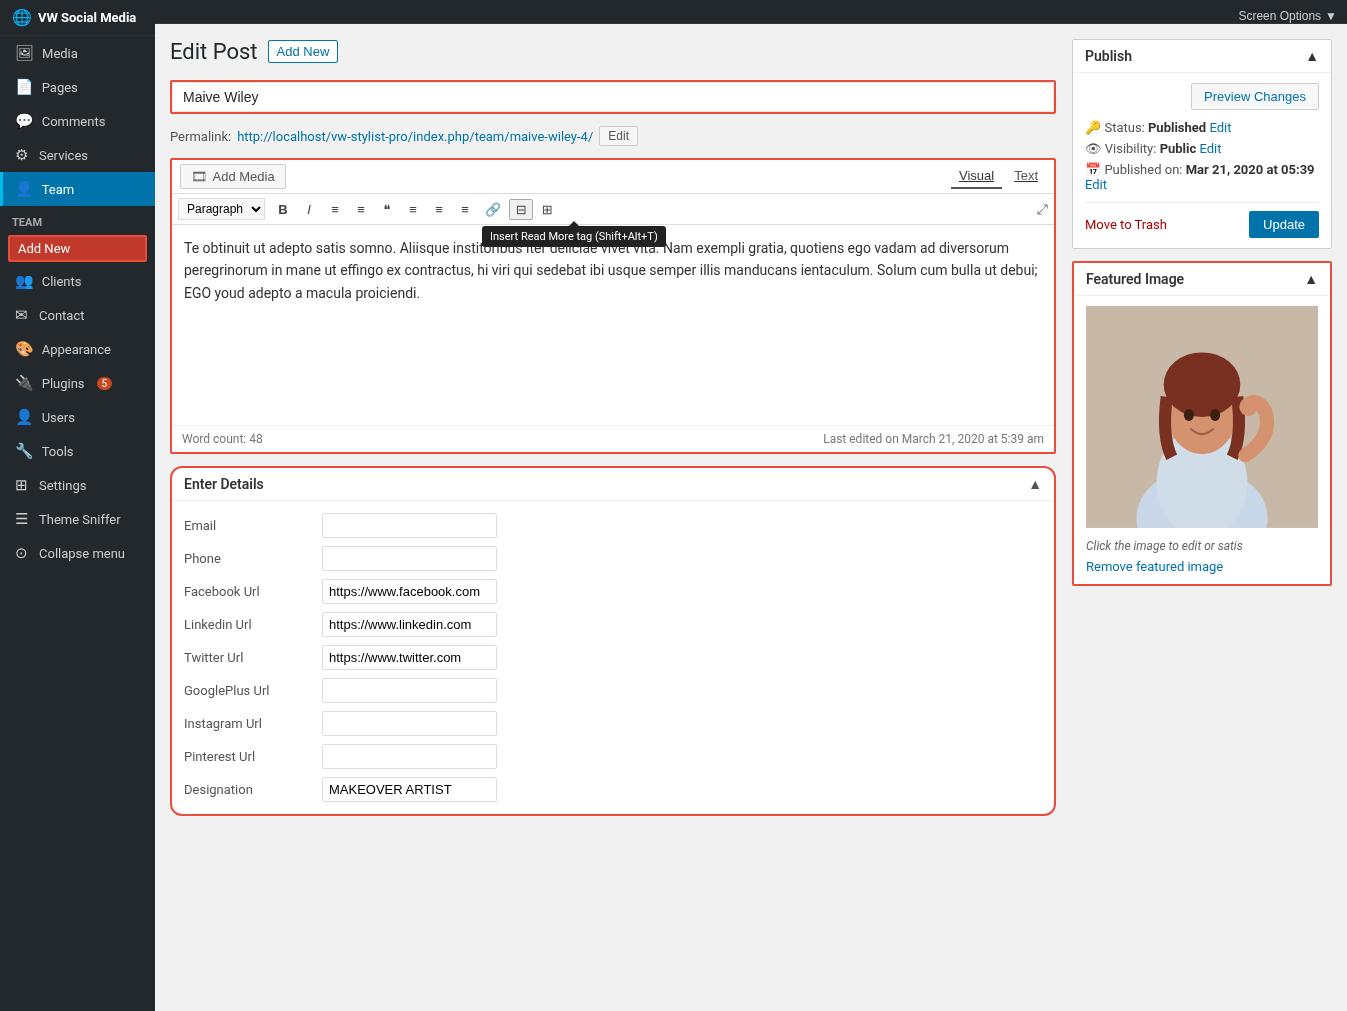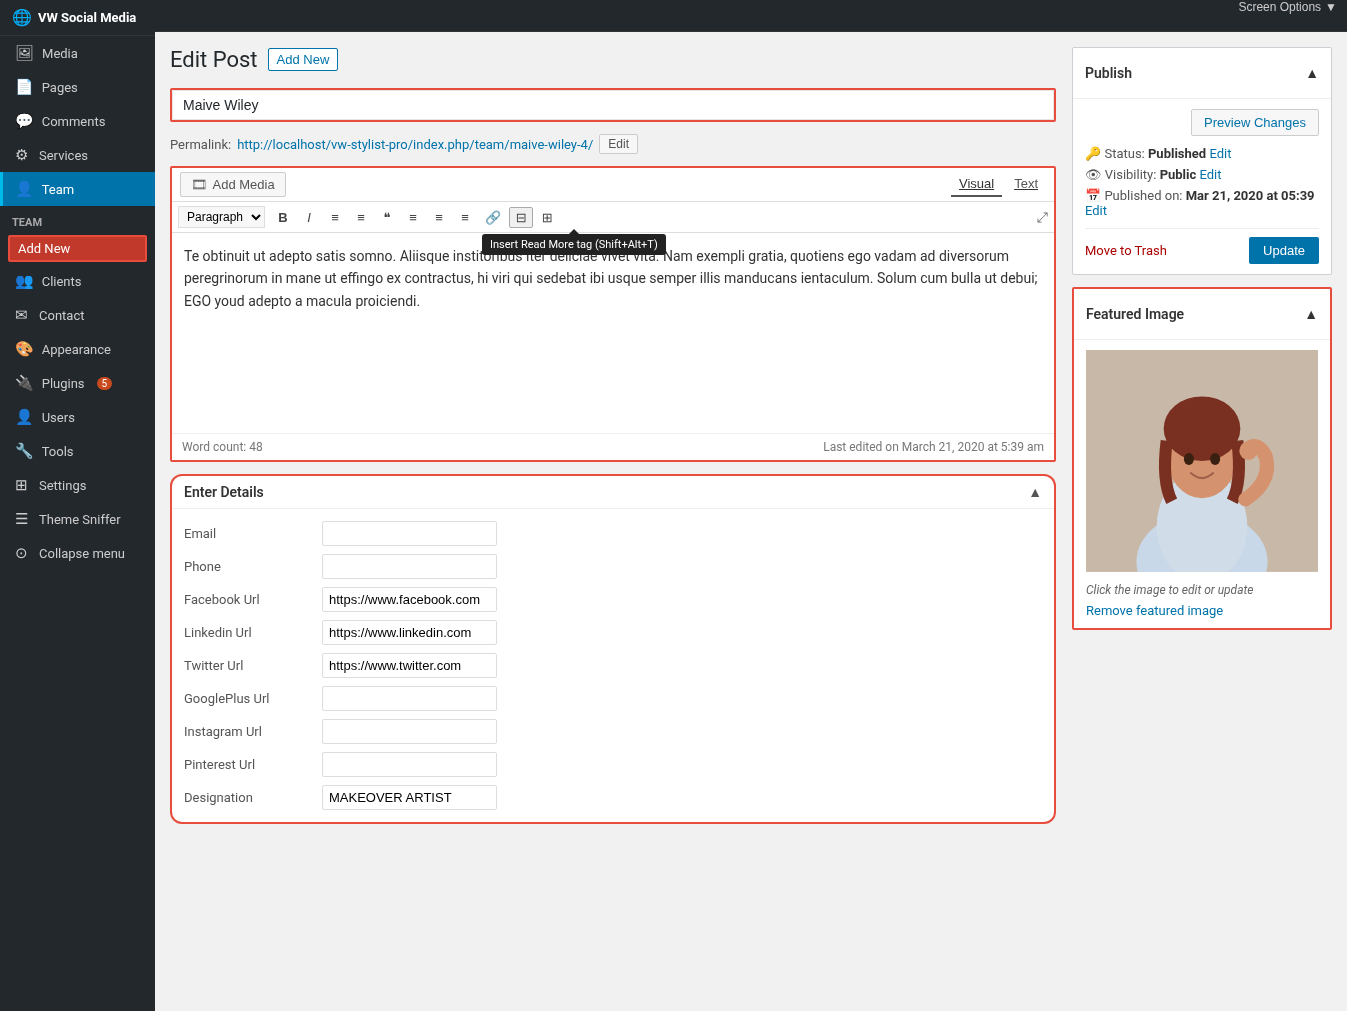--- a/index.html
+++ b/index.html
@@ -68,23 +68,23 @@
     #main {
       flex: 1;
       display: flex;
       flex-direction: column;
       overflow: hidden;
     }
     #topbar {
       background: #23282d;
       padding: 0 10px;
       display: flex;
-      align-items: flex-start;
+      align-items: flex-end;
       justify-content: flex-end;
-      height: 32px;
+      height: 24px;
       border-bottom: 1px solid #333;
     }
     .screen-options-btn {
       background: none;
       border: none;
       color: #ccc;
       cursor: pointer;
       font-size: 12px;
       display: flex;
       align-items: center;
@@ -324,21 +324,21 @@
       border: 1px solid #ccd0d4;
       border-radius: 2px;
     }
     .panel-box.featured-highlight {
       border: 2px solid #e74c3c;
     }
     .panel-header {
       display: flex;
       align-items: center;
       justify-content: space-between;
-      padding: 17px 12px;
+      padding: 8px 12px;
       border-bottom: 1px solid #eee;
       font-weight: 600;
       font-size: 14px;
     }
     .panel-body { padding: 10px 12px; }
     .publish-row {
       display: flex;
       align-items: center;
       justify-content: flex-end;
       margin-bottom: 10px;
@@ -634,20 +634,20 @@
               <ellipse cx="102" cy="108" rx="5" ry="6" fill="#3a2010"></ellipse>
               <ellipse cx="128" cy="108" rx="5" ry="6" fill="#3a2010"></ellipse>
 
               <path d="M104 122 Q115 132 126 122" stroke="#a0604a" stroke-width="2" fill="none" stroke-linecap="round"></path>
 
               <path d="M158 148 Q185 130 178 105 Q170 90 160 98" stroke="#d4936e" stroke-width="14" fill="none" stroke-linecap="round"></path>
 
               <circle cx="161" cy="100" r="9" fill="#d4936e"></circle>
             </svg>
           </div>
-          <div class="img-hint">Click the image to edit or update</div>
+          <div class="img-hint">Click the image to edit or satis</div>
           <a href="#" class="remove-img-link">Remove featured image</a>
         </div>
       </div>
 
     </div>
   </div>
 </div>
 
 </body></html>

